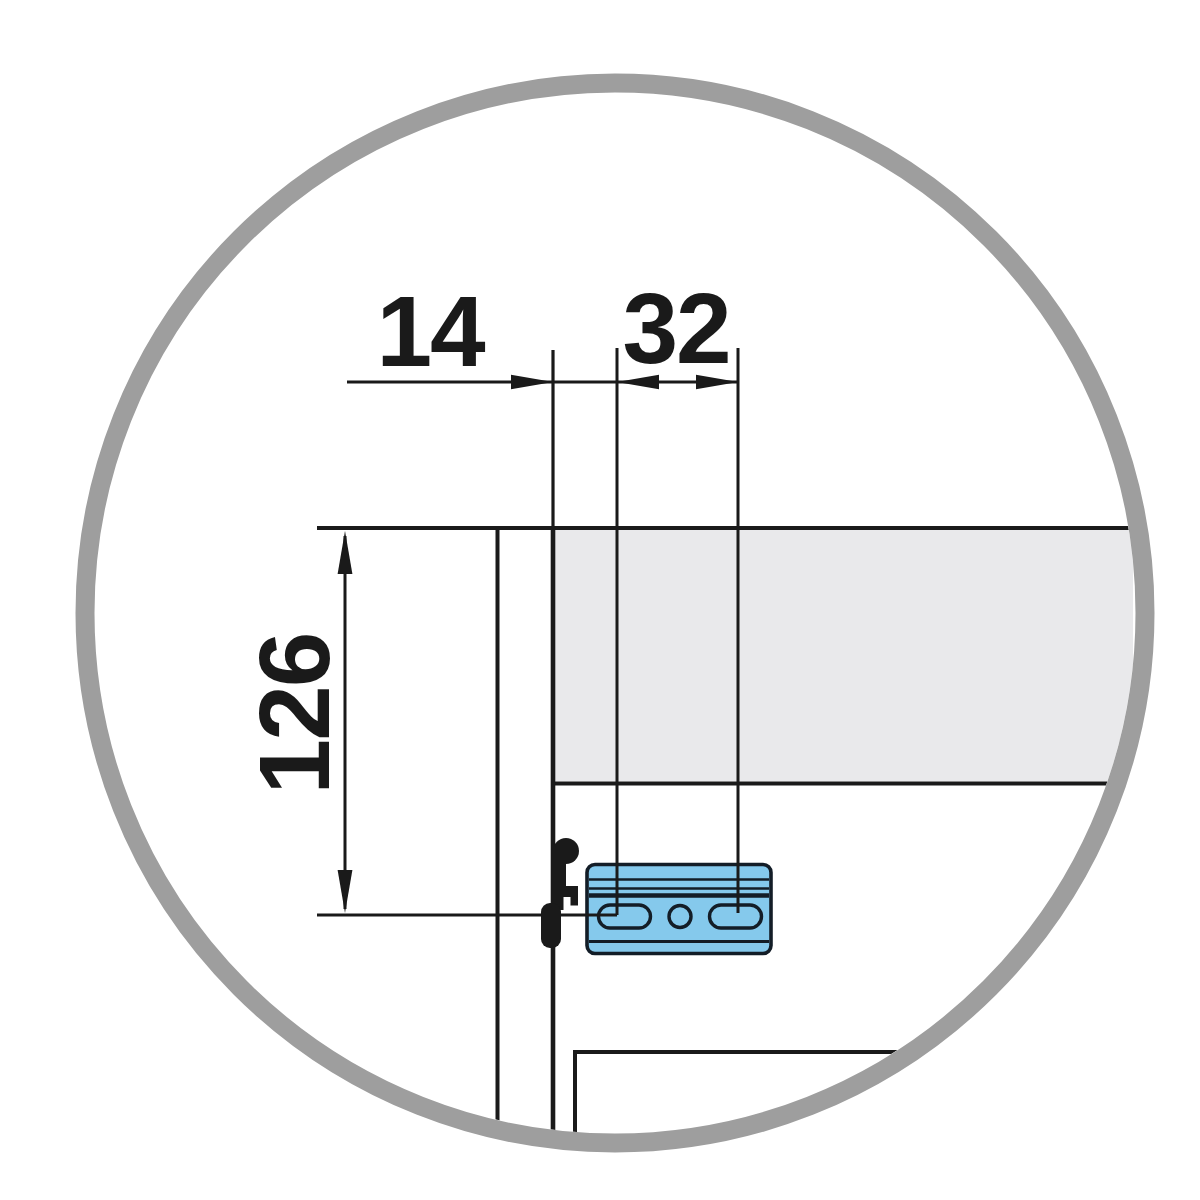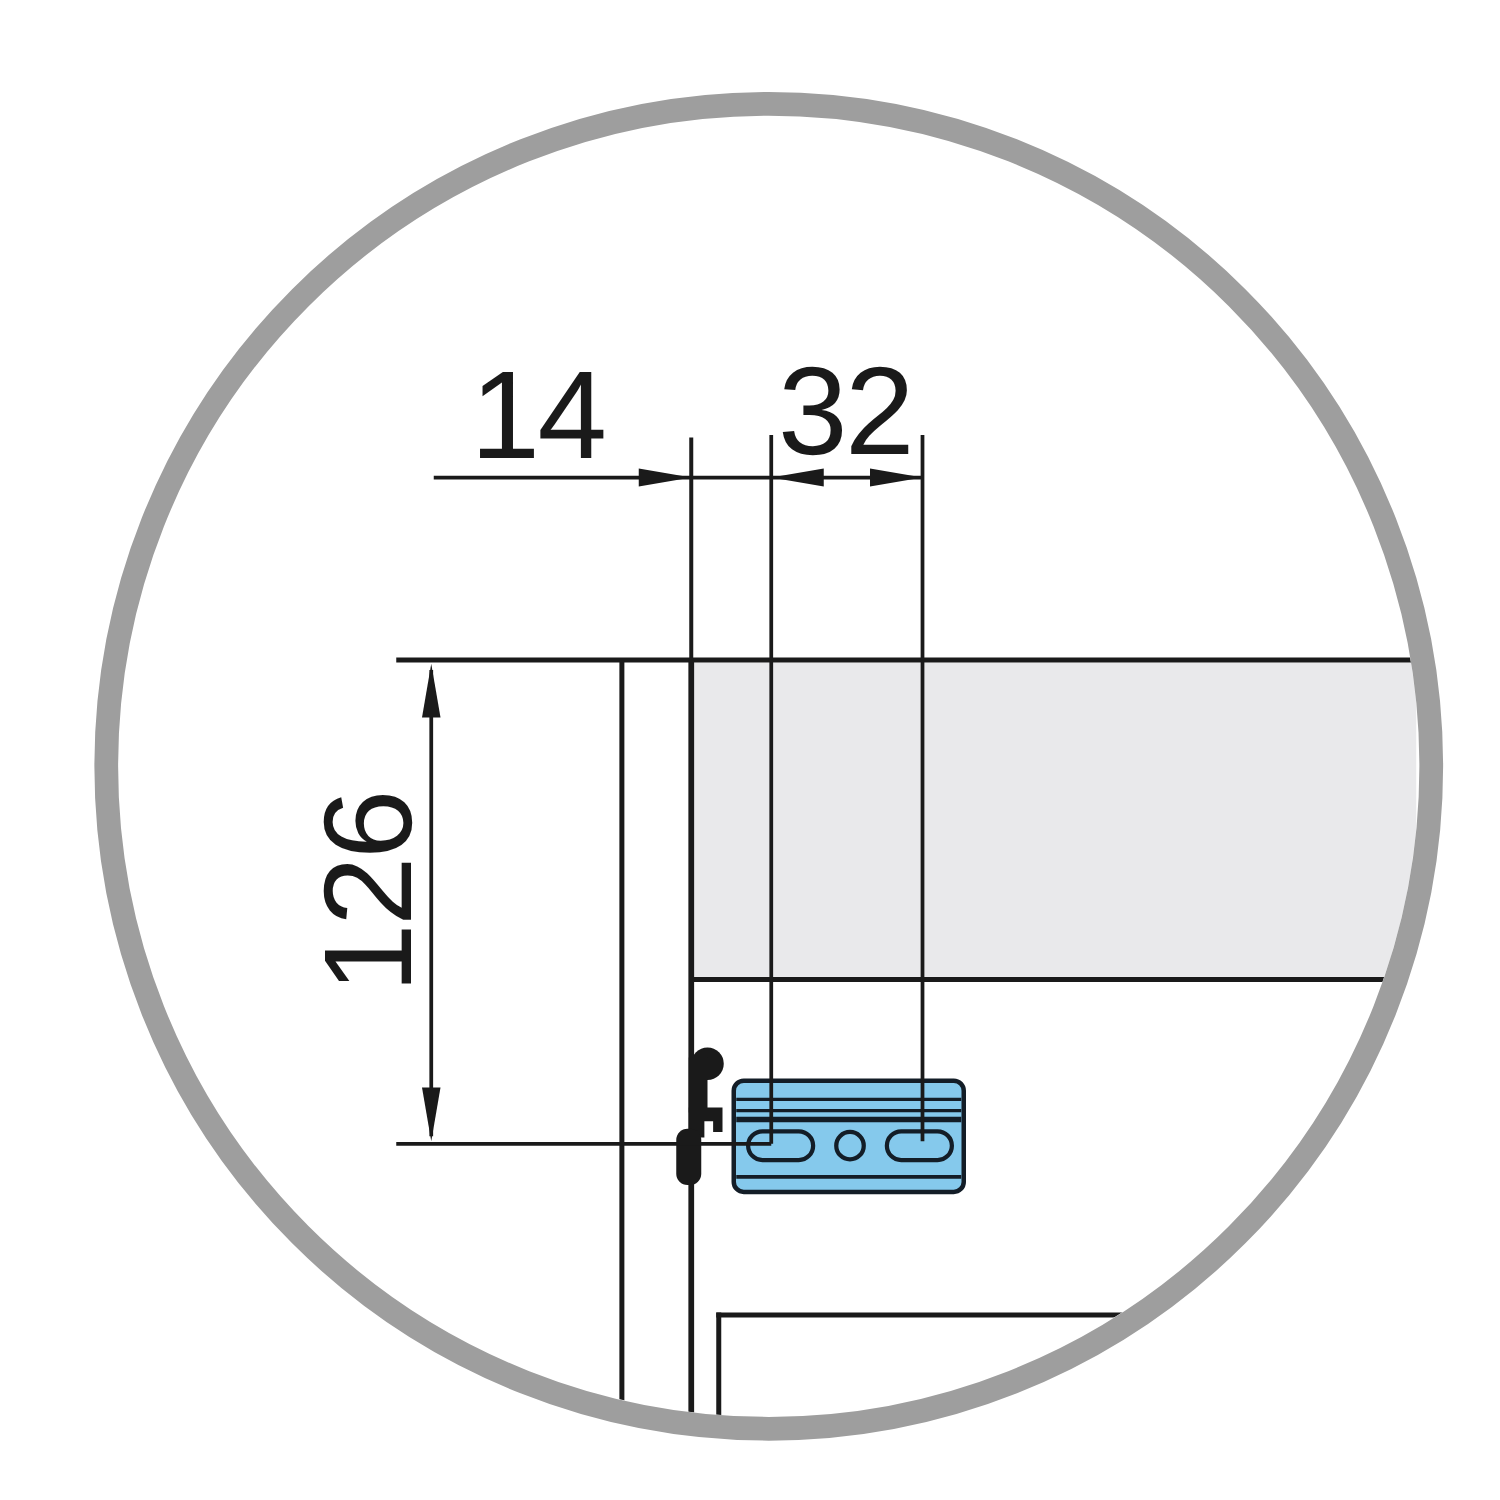--- a/index.html
+++ b/index.html
@@ -7,20 +7,21 @@
     margin: 0;
     padding: 0;
     background: #ffffff;
   }
   .stage {
     position: relative;
     width: 1200px;
     height: 1200px;
     background: #ffffff;
     overflow: hidden;
+    font-weight: bold;
   }
   svg { display: block; }
   .dim-text {
     font-family: "Liberation Sans", "DejaVu Sans", sans-serif;
     font-size: 100px;
     letter-spacing: -2px;
     fill: #1a1a1a;
   }
 </style>
 </head>

